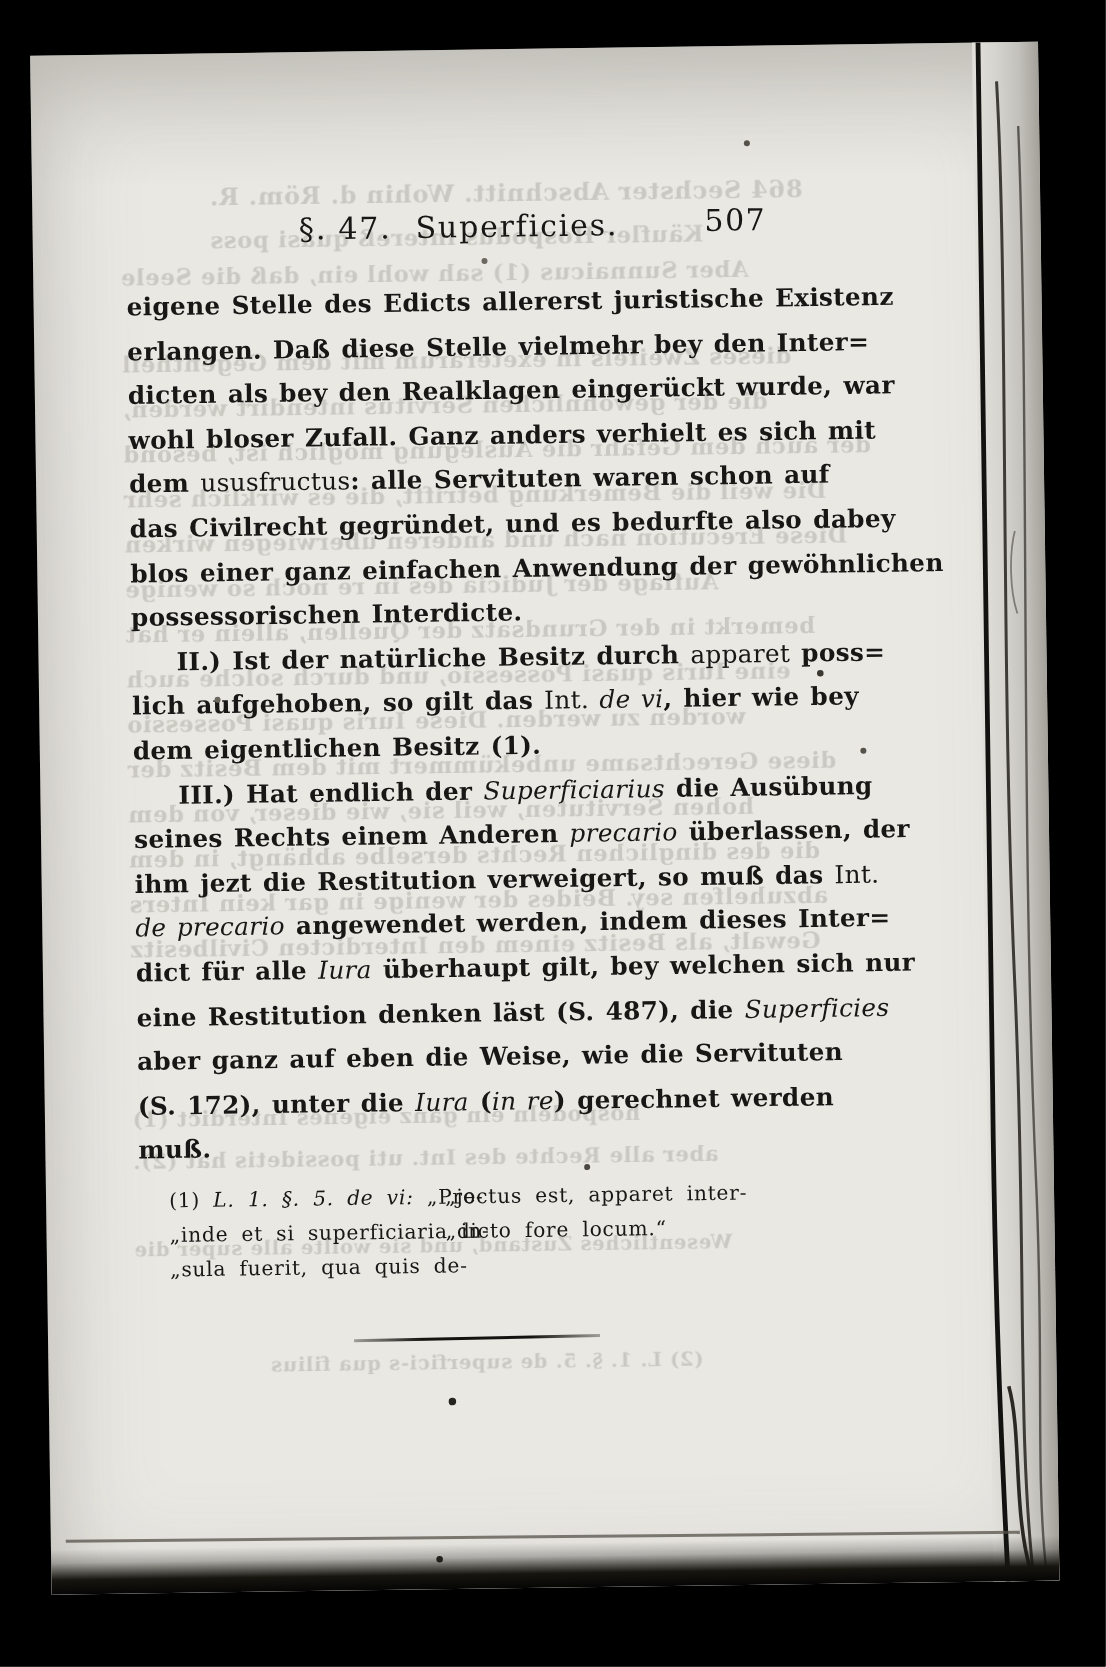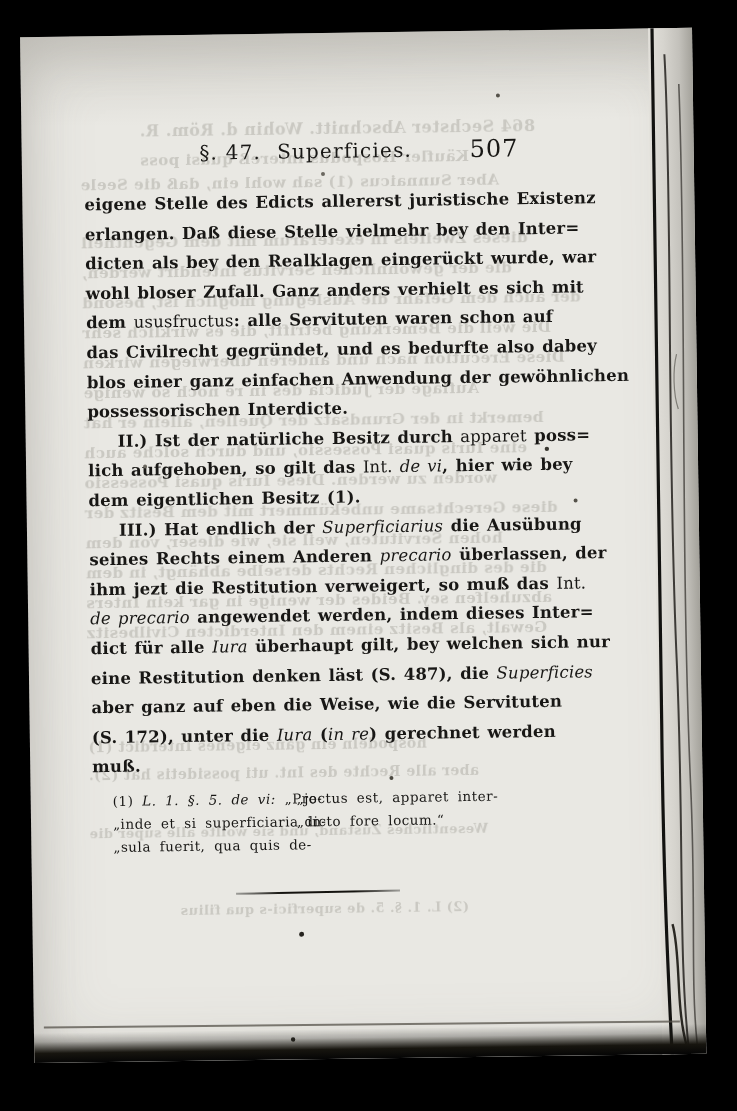--- a/index.html
+++ b/index.html
@@ -16,21 +16,21 @@
   
   .bleed-layer{position:absolute;inset:0;z-index:1;}
   .bleed-line{position:absolute;transform:scaleX(-1);transform-origin:center;
         color:#8f8d84;opacity:.34;filter:blur(0.5px);
         font-weight:700;white-space:nowrap;letter-spacing:.5px;}
   
   .ink{position:absolute;inset:0;z-index:2;color:#181715;}
   .header-row{position:absolute;top:106px;left:58px;width:452px;text-align:center;
         font-size:20px;letter-spacing:1.2px;white-space:nowrap;}
   .header-row .section-mark{margin-right:16px;margin-top:48px;}
-  .page-number{position:absolute;top:104px;left:448px;font-size:24px;letter-spacing:1px;}
+  .page-number{position:absolute;top:104px;left:448px;font-size:20px;letter-spacing:1px;}
   .body-text{position:absolute;top:154px;left:62px;width:468px;
         font-size:16.5px;line-height:29.6px;letter-spacing:.2px;word-spacing:1.5px;white-space:nowrap;}
   .tline{height:29.6px;}
   .tline.ind{padding-left:30px;}
   .seg-f{font-weight:700;}
   .seg-a{font-weight:400;}
   .seg-ai{font-weight:400;font-style:italic;}
   .footnote-col{position:absolute;font-size:13.5px;line-height:23px;
         letter-spacing:.5px;word-spacing:4px;white-space:nowrap;}
   .footnote-col .tline{height:23px;}

